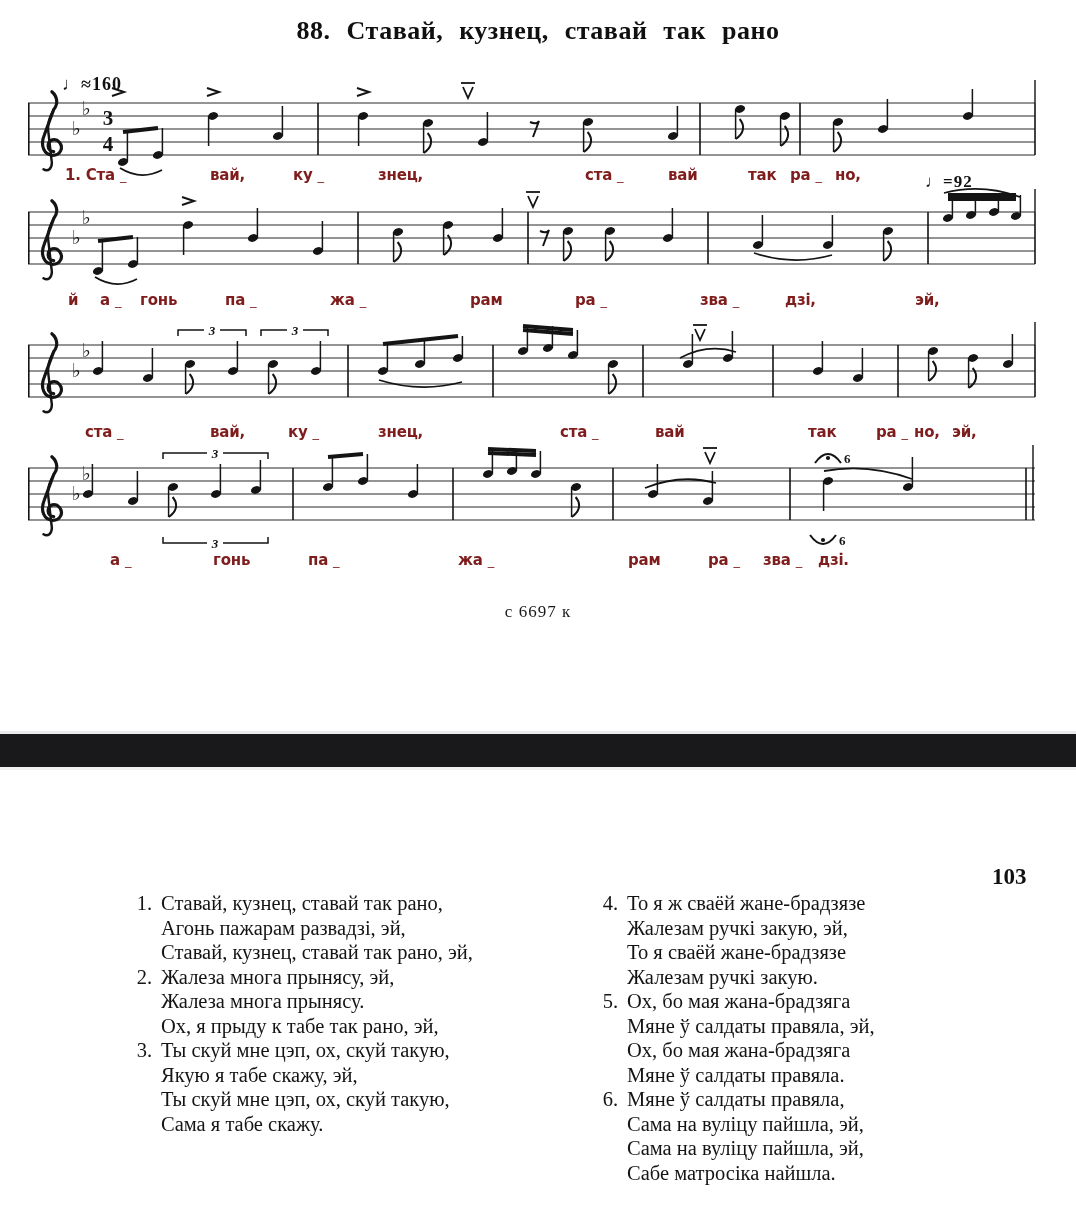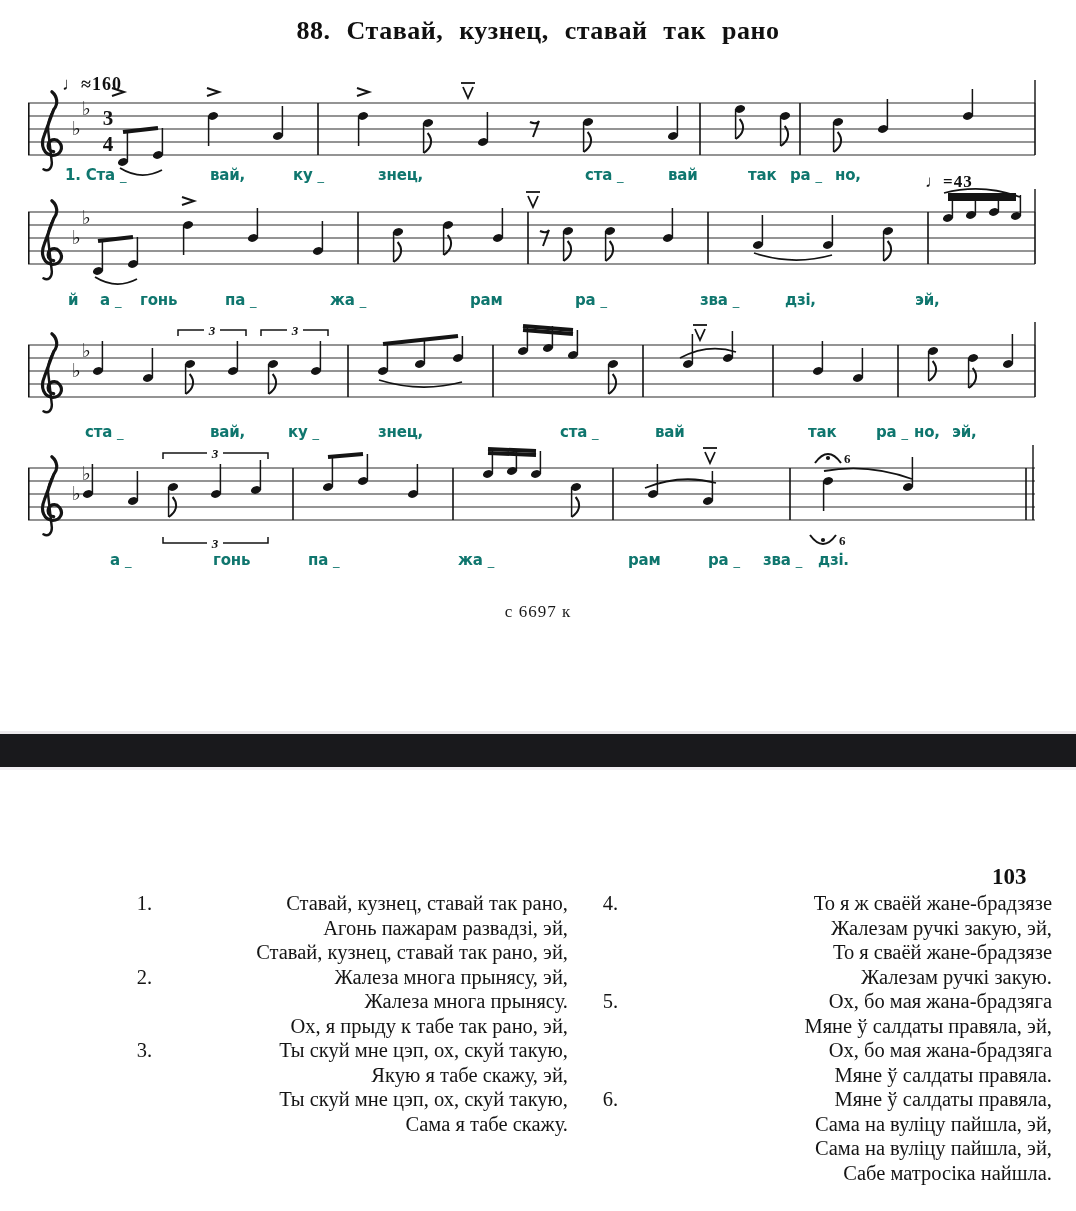--- a/index.html
+++ b/index.html
@@ -10,56 +10,56 @@
          font:bold 26px "Liberation Serif",serif;word-spacing:9px;letter-spacing:.5px;color:#101010;}
   .tempo{position:absolute;font:bold 18px "Liberation Serif","DejaVu Sans",serif;color:#101010;letter-spacing:1px;}
   .tempo-start{top:64px;left:62px;margin-top:10px;}
   .tempo-change{top:172px;left:925px;font-size:17px;}
   .system{position:absolute;left:28px;width:1010px;height:110px;}
   .sys1{top:78px;} .sys2{top:187px;} .sys3{top:320px;} .sys4{top:443px;}
   .system svg{display:block;width:1010px;height:110px;}
   .lyric-row{position:absolute;left:28px;width:1010px;height:26px;}
   .r1{top:166px;} .r2{top:291px;} .r3{top:423px;} .r4{top:551px;}
   .syll{position:absolute;top:0;white-space:nowrap;
-        font:bold 15px "DejaVu Sans",sans-serif;color:#0f766e;letter-spacing:-.2px;}
+        font:bold 15px "DejaVu Sans",sans-serif;color:#7f1d1d;letter-spacing:-.2px;}
   .syll .c{font-weight:400;margin-left:5px;font-size:13px;}
   .catalog{position:absolute;top:602px;left:0;right:0;text-align:center;
            font:17px "Liberation Serif",serif;color:#1a1a1a;letter-spacing:1px;}
   
   .sep-bar{position:absolute;top:731px;left:0;width:1076px;height:39px;background:#19191c;
            border-top:3px solid #eceaed;border-bottom:3px solid #f2f0f3;box-sizing:border-box;}
   
   .page-number{position:absolute;top:864px;left:992px;font:bold 23px "Liberation Serif",serif;color:#101010;}
   .verse-col{position:absolute;top:891px;font:20.5px "Liberation Serif",serif;line-height:24.5px;color:#141414;}
   .col-left{left:116px;width:452px;}
   .col-right{left:582px;width:470px;}
   .verse{display:flex;align-items:flex-start;}
   .vnum{width:36px;text-align:right;padding-right:9px;flex:none;}
-  .vlines{flex:1;text-align:right;}
+  .vlines{flex:1;}
   .vline{white-space:nowrap;}
   .hidden-defs{position:absolute;width:0;height:0;overflow:hidden;}
 </style>
 </head>
 <body>
 
 <div class="page">
 
   <svg class="hidden-defs" aria-hidden="true">
     <defs>
       <symbol id="gclef" viewBox="0 0 36 92">
         <path d="M20 4 C26 9 27 17 22 23 L12 50 C7 62 12 72 21 72 C29 72 33 64 28 58 C24 53 16 55 16 62 C16 66 19 68 22 68" fill="none" stroke="#141414" stroke-width="3.4" stroke-linecap="round"></path>
         <path d="M22 23 C18 30 15 37 16 45 L20 80 C20 86 16 90 11 87" fill="none" stroke="#141414" stroke-width="2.6" stroke-linecap="round"></path>
       </symbol>
     </defs>
   </svg>
 
   <div class="title">88. Ставай, кузнец, ставай так рано</div>
 
   <div class="tempo tempo-start">♩≈160</div>
-  <div class="tempo tempo-change">♩=43</div>
+  <div class="tempo tempo-change">♩=92</div>
 
   <div class="system sys1">
       <svg viewBox="0 0 1010 110">
         <line x1="0" y1="25" x2="1007" y2="25" stroke="#2b2b2b" stroke-width="1.2"></line>
         <line x1="0" y1="38" x2="1007" y2="38" stroke="#2b2b2b" stroke-width="1.2"></line>
         <line x1="0" y1="51" x2="1007" y2="51" stroke="#2b2b2b" stroke-width="1.2"></line>
         <line x1="0" y1="64" x2="1007" y2="64" stroke="#2b2b2b" stroke-width="1.2"></line>
         <line x1="0" y1="77" x2="1007" y2="77" stroke="#2b2b2b" stroke-width="1.2"></line>
         <line x1="0.8" y1="25" x2="0.8" y2="77" stroke="#141414" stroke-width="1.6"></line>
         <line x1="290" y1="25" x2="290" y2="77" stroke="#141414" stroke-width="1.6"></line>

